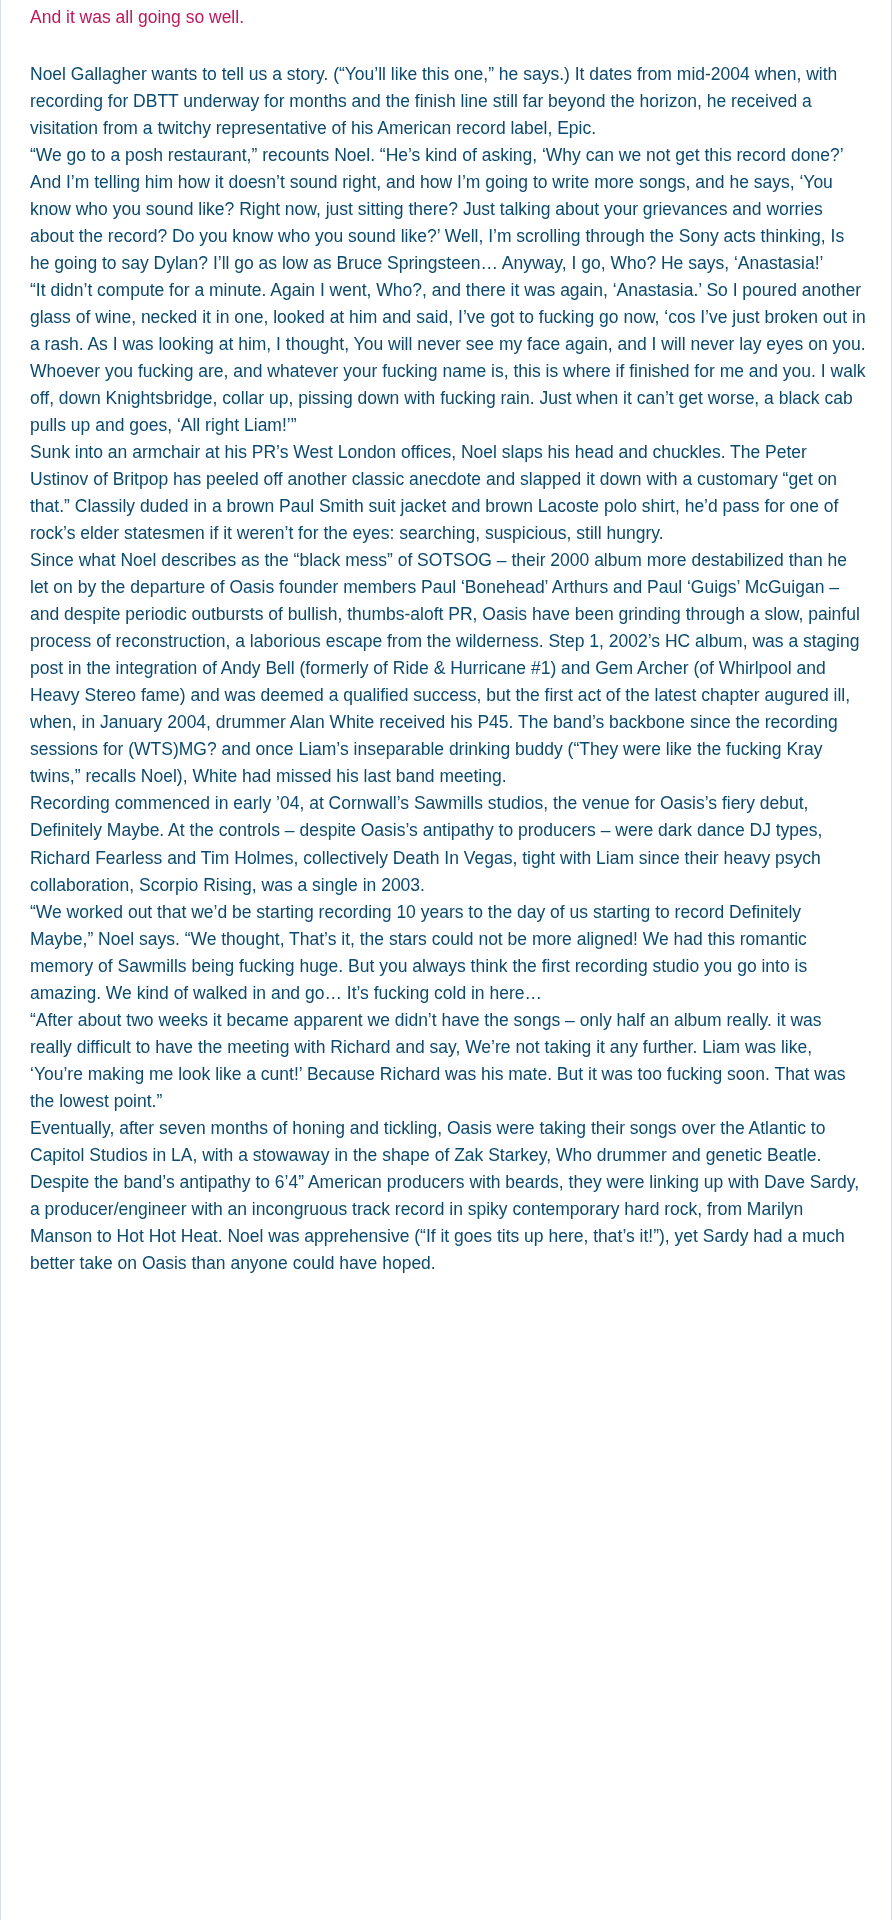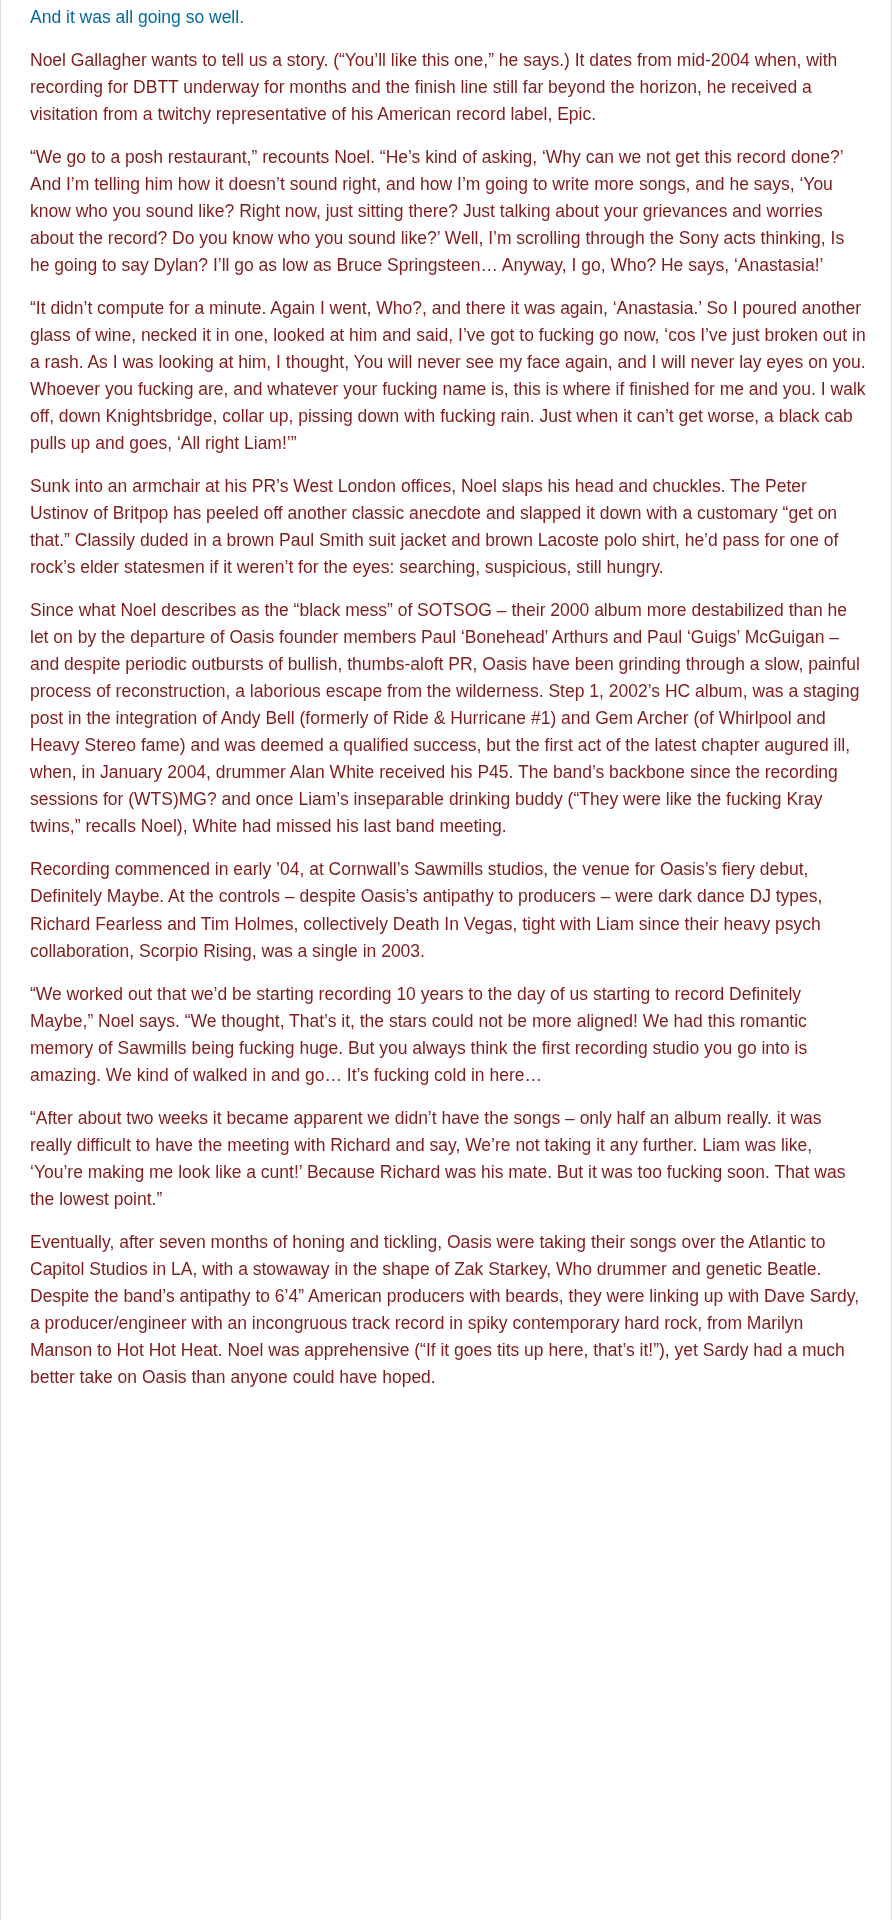--- a/index.html
+++ b/index.html
@@ -38,33 +38,33 @@
     background: #d8dde2;
   }
   .article {
     padding: 0 24px 0 30px;
     box-sizing: border-box;
   }
   .lead-line {
     font-size: 17.5px;
     line-height: 1.52;
     padding-top: 4px;
-    margin: 0 0 16px 0;
-    color: #0369a1;
+    margin: 0 0 30px 0;
+    color: #be185d;
   }
   .para {
     font-size: 17.5px;
     line-height: 1.545;
     margin: 0;
-    color: #7f1d1d;
+    color: #0c4a6e;
     text-align: left;
     -webkit-font-smoothing: antialiased;
   }
   .para + .para {
-    margin-top: 16px;
+    margin-top: 0;
   }
 </style>
 </head>
 <body>
 
 <div class="page">
   <div class="left-rule"></div>
   <div class="right-rule"></div>
 
   <div class="article">

